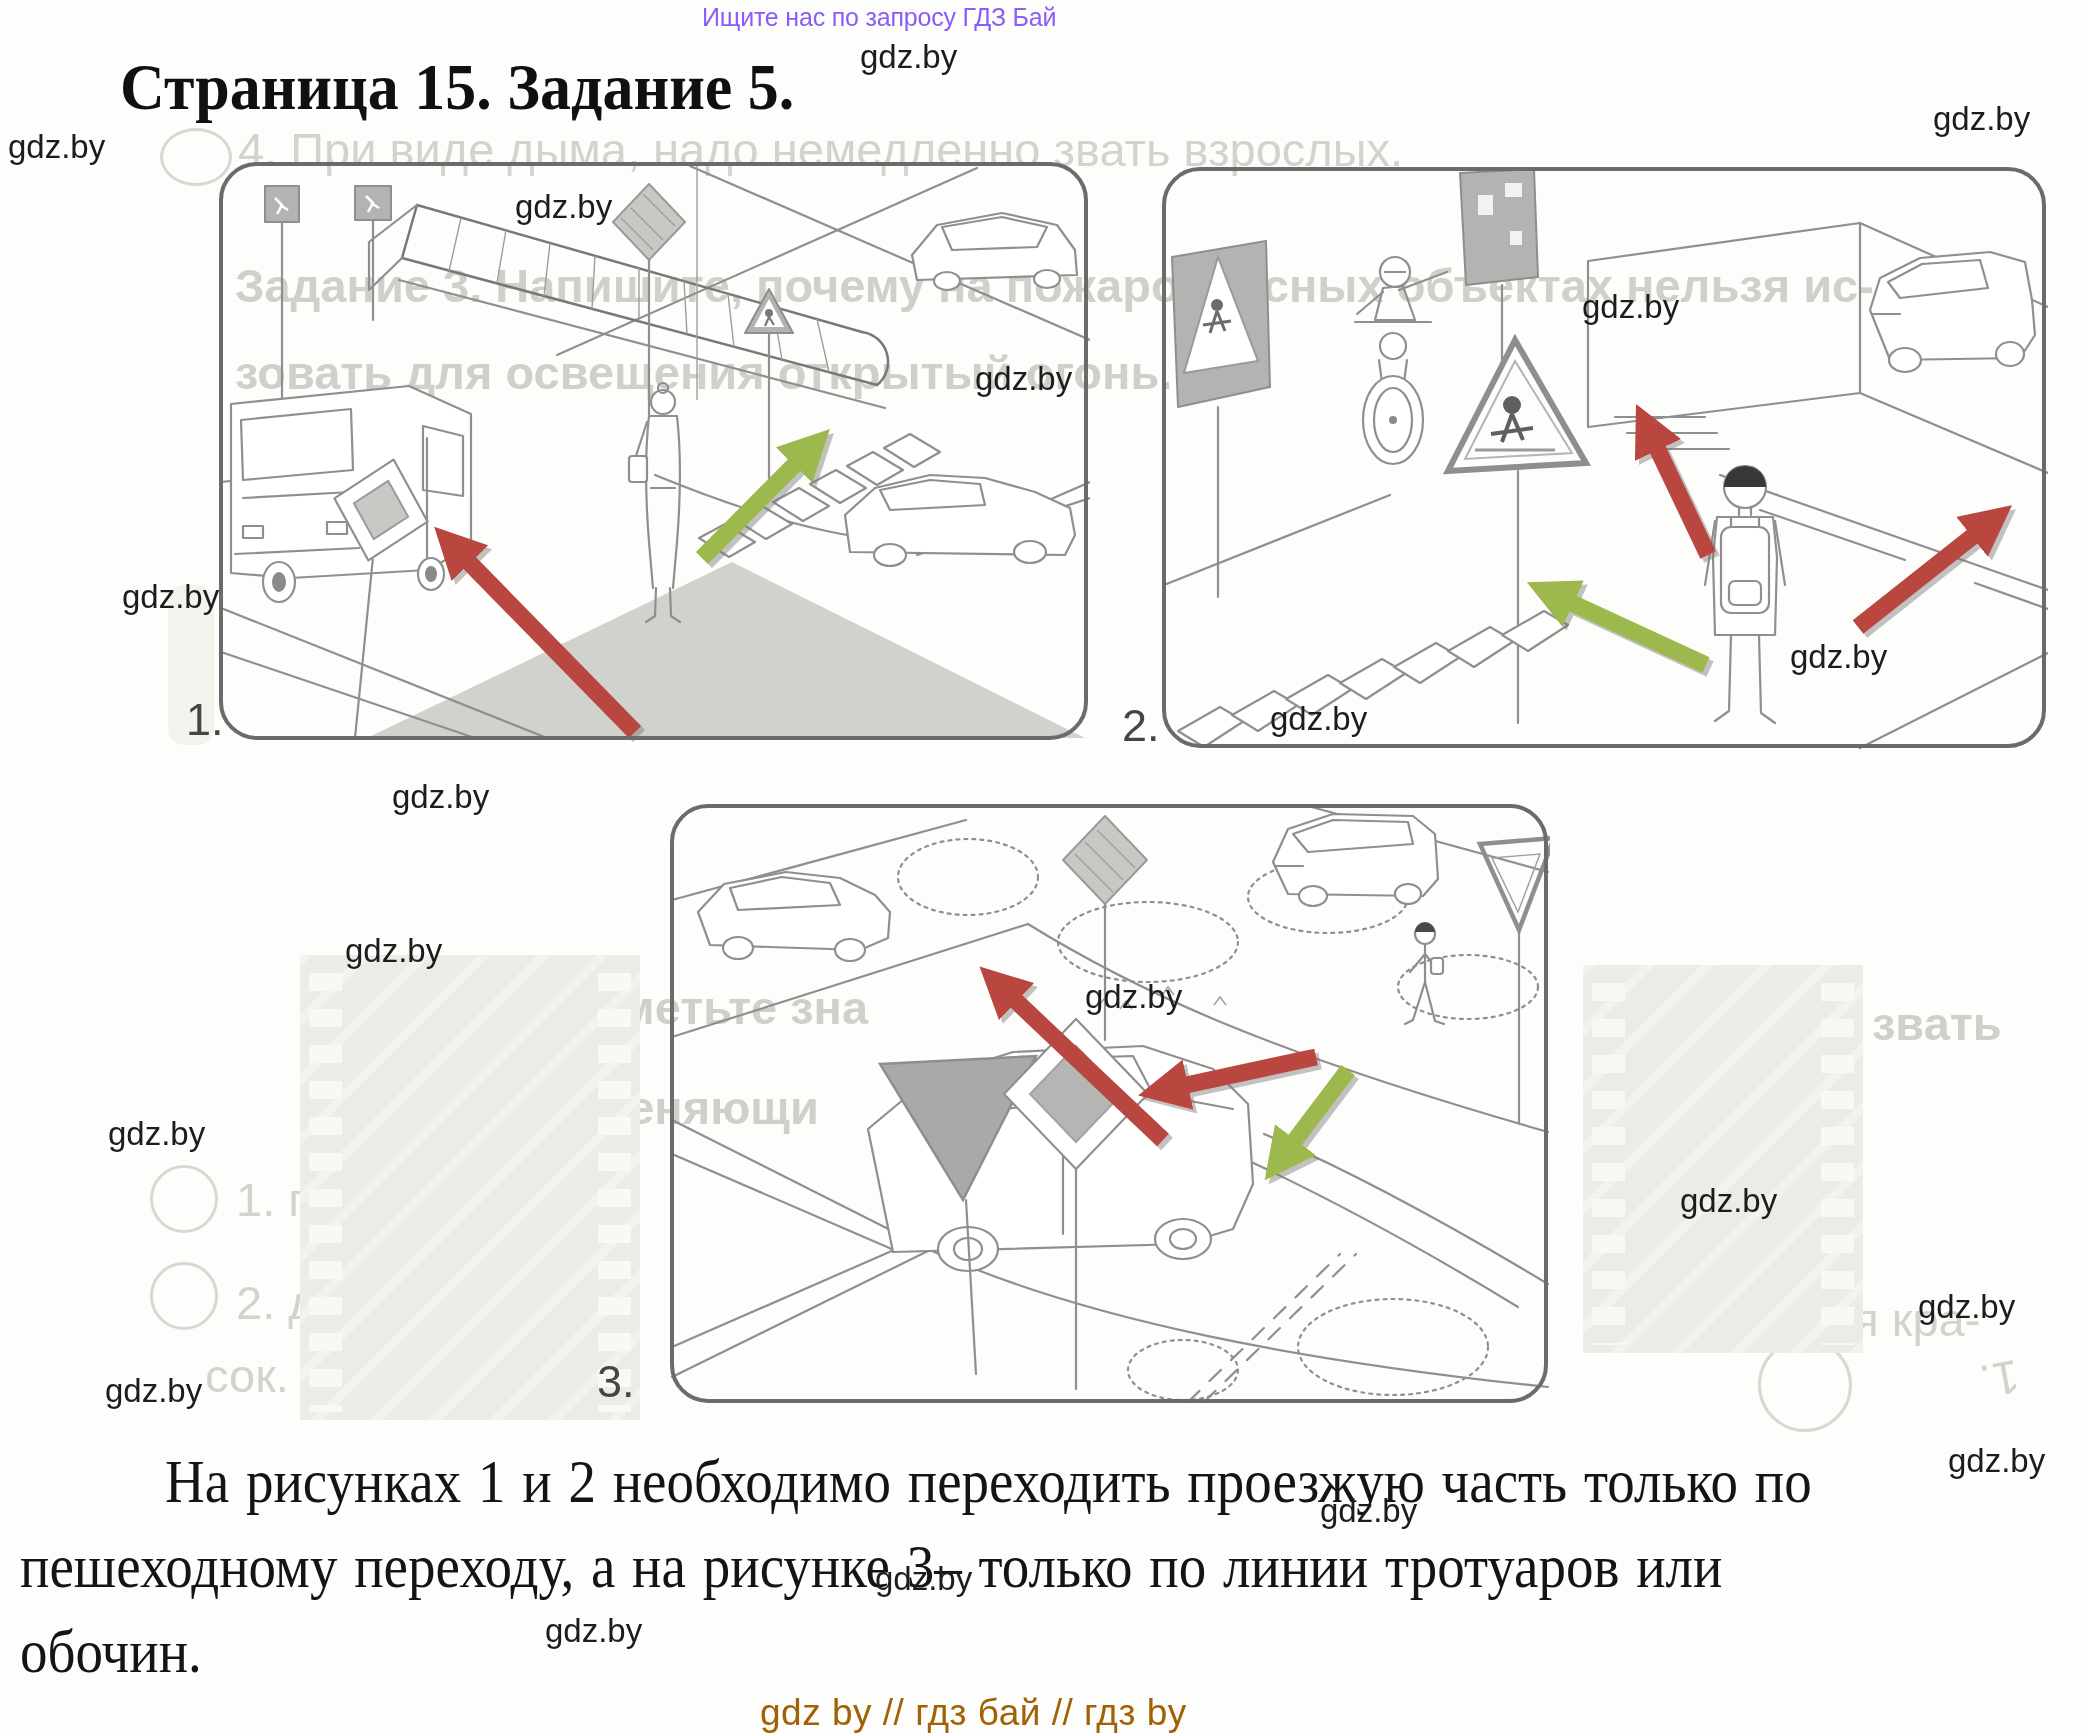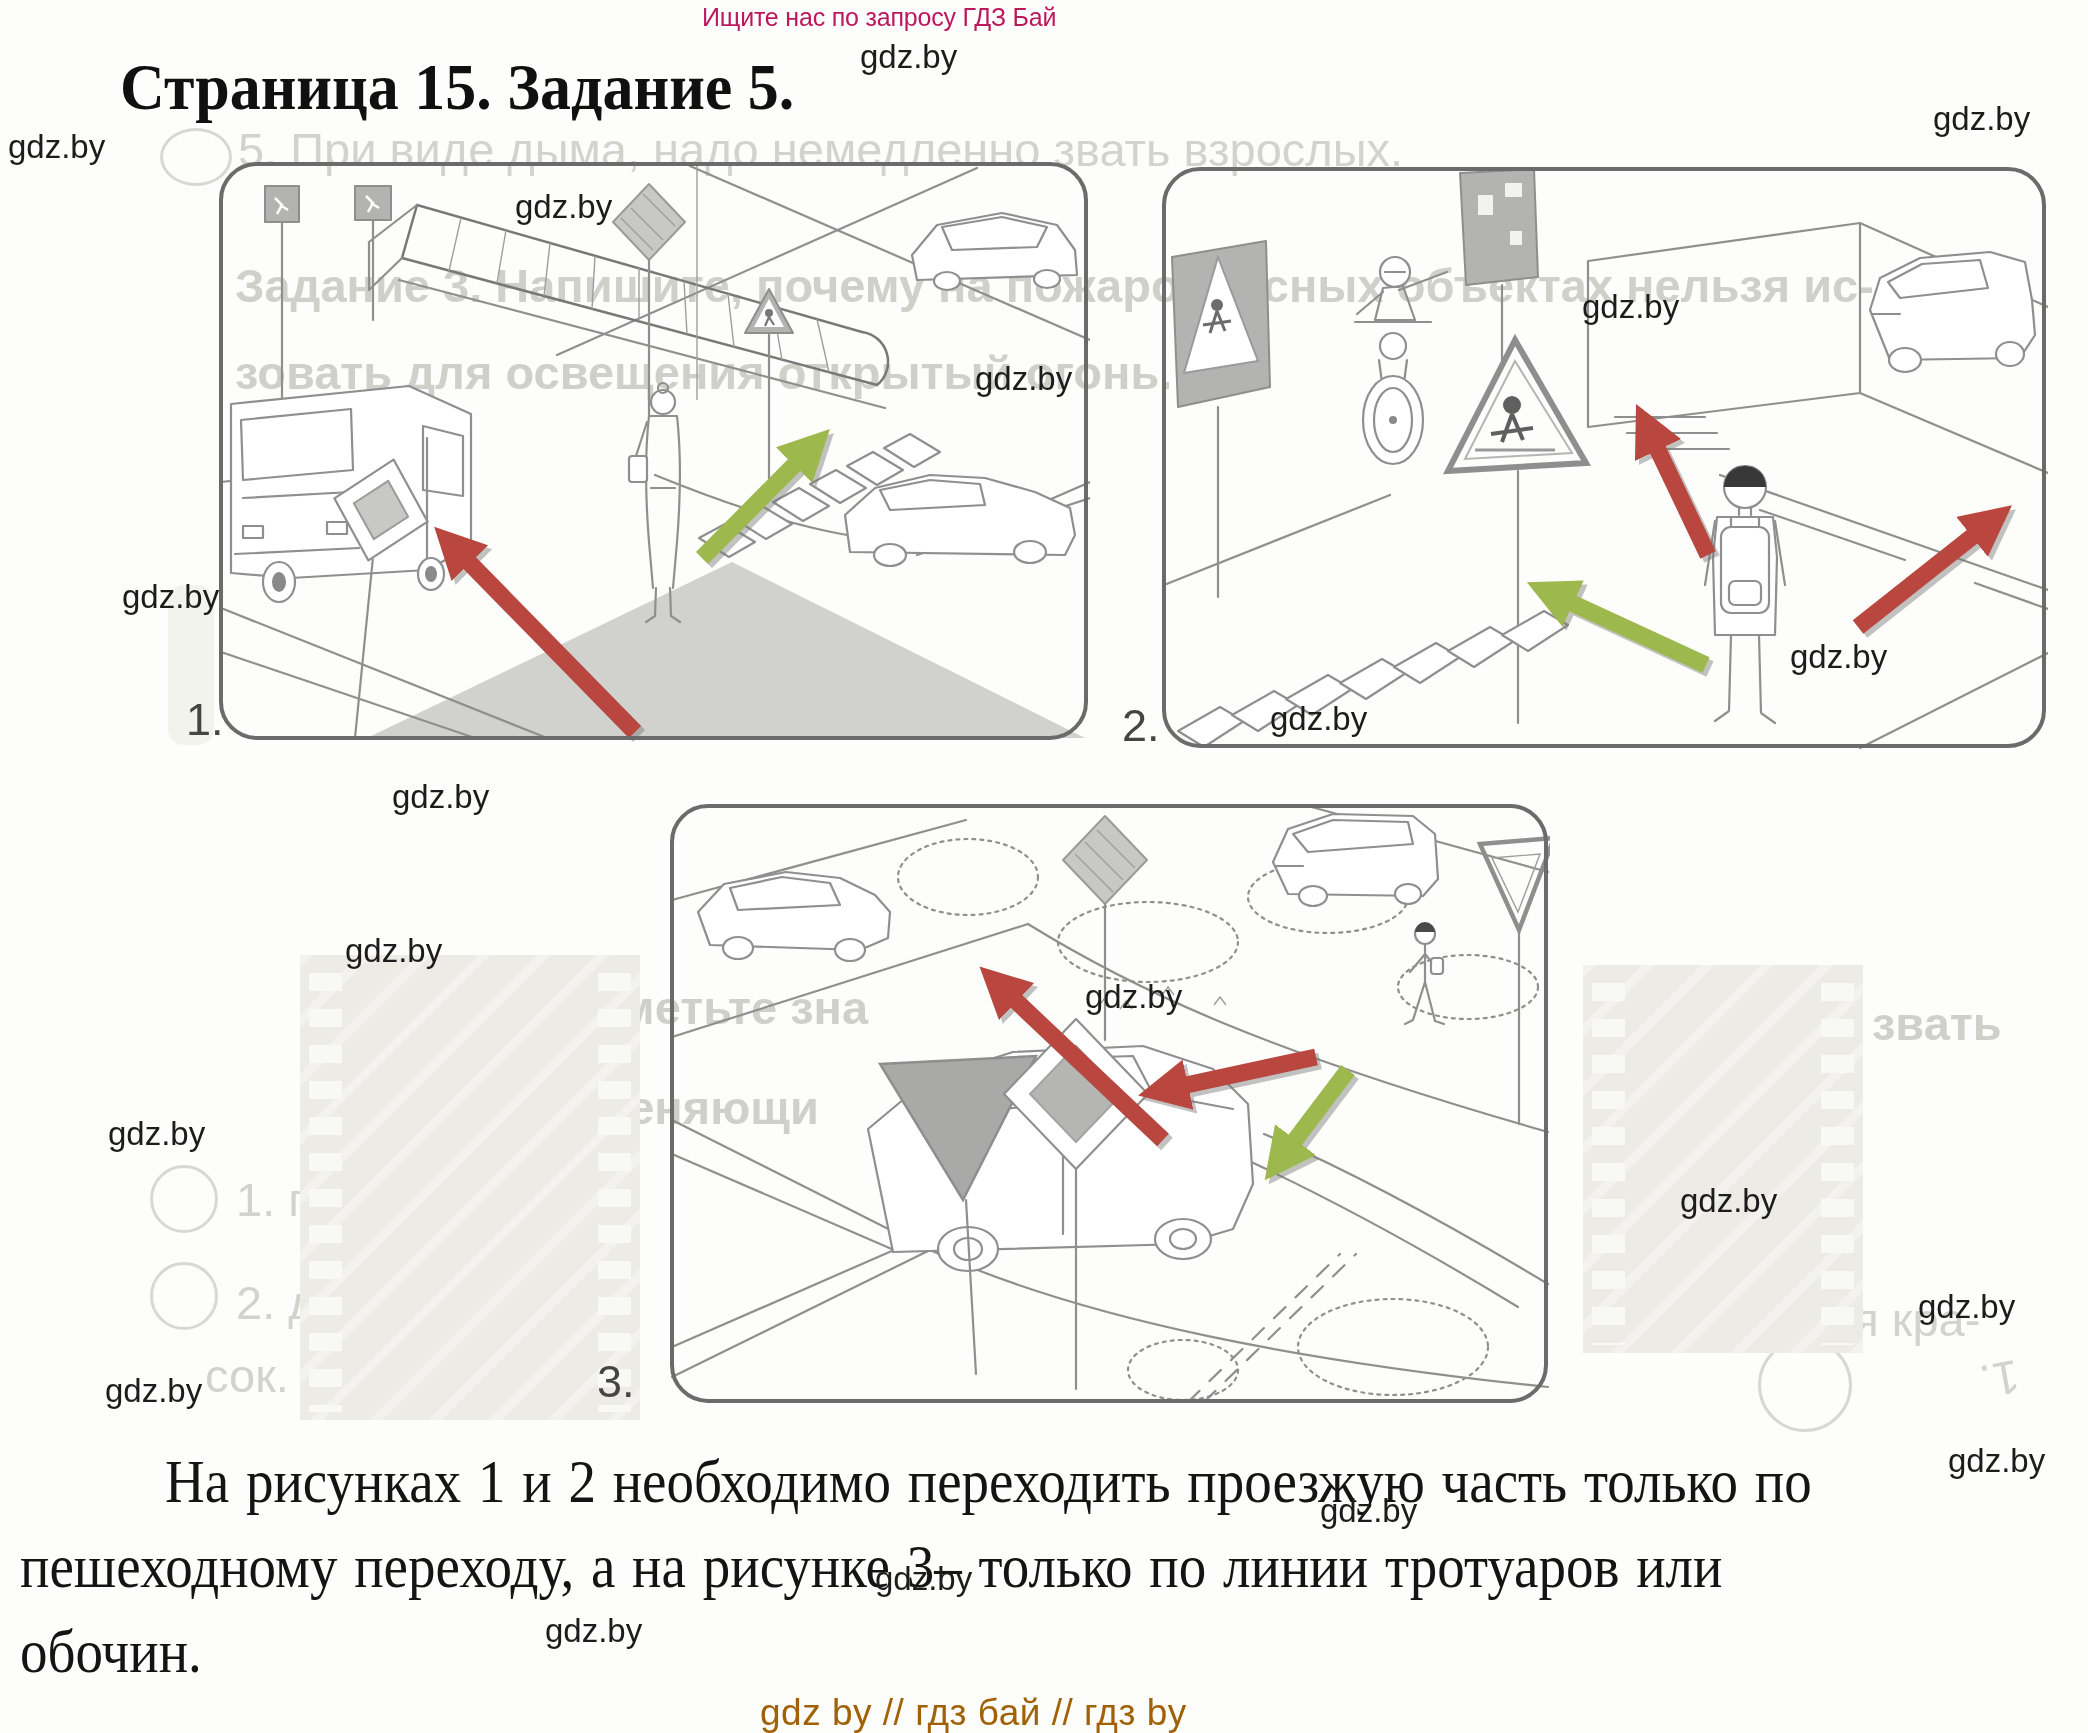--- a/index.html
+++ b/index.html
@@ -1,18 +1,18 @@
 <!DOCTYPE html>
 <html><head>
 <meta charset="utf-8">
 <style>
   html,body{margin:0;padding:0;background:#ffffff;}
   .page{position:relative;width:2088px;height:1733px;background:#fdfdfb;overflow:hidden;
         font-family:"Liberation Sans",sans-serif;}
-  .promo{position:absolute;left:702px;top:3px;font-size:25px;letter-spacing:-0.2px;color:#be185d;white-space:nowrap;}
+  .promo{position:absolute;left:702px;top:3px;font-size:25px;letter-spacing:-0.2px;color:#8b5cf6;white-space:nowrap;}
   .title{position:absolute;left:120px;top:50px;font-family:"Liberation Serif",serif;font-weight:700;
          font-size:62px;color:#101010;white-space:nowrap;transform:scaleY(1.06);transform-origin:left top;}
   .wm{position:absolute;font-size:33px;color:#1c1c1c;white-space:nowrap;z-index:30;}
   .faint{position:absolute;color:#d3d3ce;white-space:nowrap;z-index:1;font-size:47px;}
   .faint.b{font-weight:700;color:#d0d0ca;}
   .fcirc{position:absolute;border:3px solid #d8d8d3;border-radius:50%;z-index:1;}
   .strip{position:absolute;background:#edebe6;z-index:2;
          background-image:repeating-linear-gradient(135deg,rgba(255,255,255,.35) 0 9px,transparent 9px 42px);}
   .strip::before,.strip::after{content:"";position:absolute;top:8px;bottom:8px;width:33px;
          background:repeating-linear-gradient(180deg,rgba(255,255,255,0) 0 10px,#f8f8f4 10px 28px,rgba(255,255,255,0) 28px 36px);}
@@ -38,21 +38,21 @@
 </head>
 <body>
 
 <div class="page">
 
   <div class="promo">Ищите нас по запросу ГДЗ Бай</div>
 
   <div class="title">Страница 15. Задание 5.</div>
 
   <div class="fcirc" style="left:160px;top:128px;width:66px;height:52px;"></div>
-  <div class="faint" style="left:238px;top:122px;">5. При виде дыма, надо немедленно звать взрослых.</div>
+  <div class="faint" style="left:238px;top:122px;">4. При виде дыма, надо немедленно звать взрослых.</div>
   <div class="faint b" style="left:235px;top:258px;">Задание 3. Напишите, почему на пожароопасных объектах нельзя ис-</div>
   <div class="faint b" style="left:235px;top:345px;">зовать для освещения открытый огонь.</div>
   <div class="faint b" style="left:300px;top:980px;">Задание 2. Отметьте зна</div>
   <div class="faint b" style="left:1872px;top:996px;">звать</div>
   <div class="faint b" style="left:300px;top:1080px;">легковоспламеняющи</div>
   <div class="fcirc" style="left:150px;top:1165px;width:62px;height:62px;"></div>
   <div class="faint" style="left:236px;top:1172px;">1. газ, зано</div>
   <div class="fcirc" style="left:150px;top:1262px;width:62px;height:62px;"></div>
   <div class="faint" style="left:236px;top:1275px;">2. для са</div>
   <div class="faint" style="left:1760px;top:1292px;">я для кра-</div>

